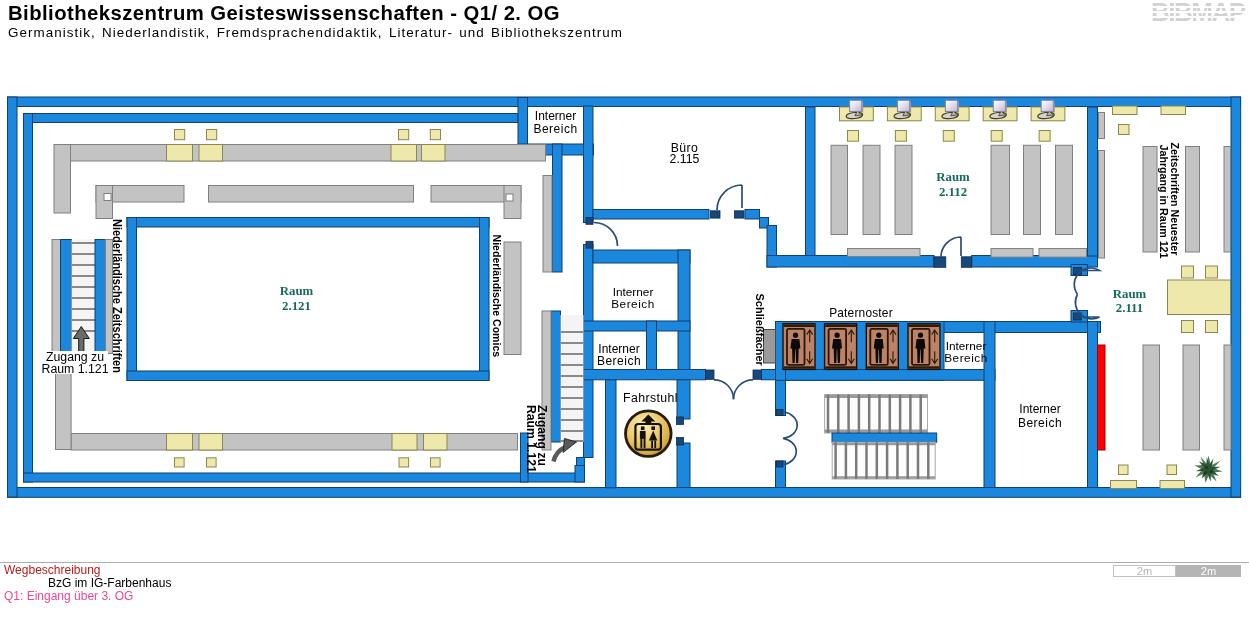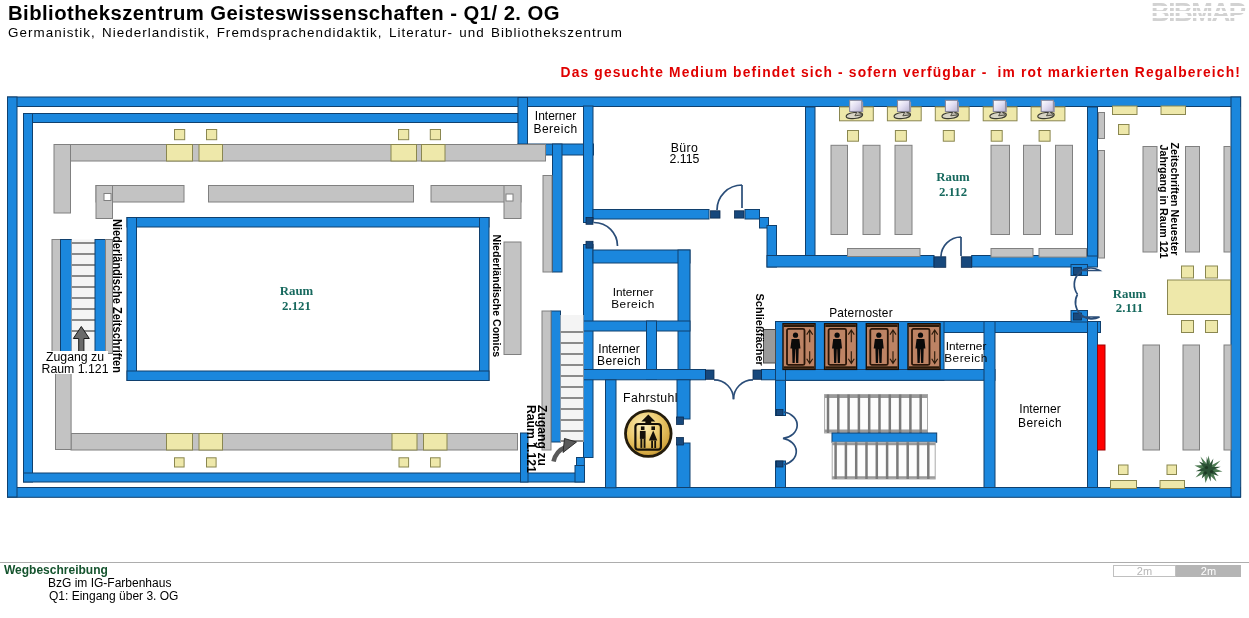--- a/index.html
+++ b/index.html
@@ -16,21 +16,20 @@
   <div class="abs" style="left:8px;top:25px;font-size:13.4px;color:#000;letter-spacing:1.05px;word-spacing:1.5px;">Germanistik, Niederlandistik, Fremdsprachendidaktik, Literatur- und Bibliothekszentrum</div>
 
   <div class="abs" style="left:1151px;top:0px;width:98px;height:26px;">
     <div class="abs" style="left:0;top:-3px;font-size:26px;font-weight:bold;color:#d2d2d2;letter-spacing:-1.5px;">BIBMAP</div>
     <div class="abs" style="left:0;top:6px;width:98px;height:2px;background:#fff;"></div>
     <div class="abs" style="left:0;top:11px;width:98px;height:2px;background:#fff;"></div>
     <div class="abs" style="left:0;top:16px;width:98px;height:2px;background:#fff;"></div>
     <div class="abs" style="left:0;top:21px;width:98px;height:5px;background:#fff;"></div>
   </div>
 
-  <div class="abs" style="right:8px;top:65px;font-size:13.8px;font-weight:bold;color:#e00000;letter-spacing:1.15px;">Das gesuchte Medium befindet sich - sofern verfügbar -&nbsp; im rot markierten Regalbereich!</div>
 
   <svg class="abs" style="left:0;top:0;" width="1249" height="618" viewBox="0 0 1249 618">
   <g stroke="#10406e" stroke-width="1" fill="#1b87dd">
 
     <rect x="7.5" y="97" width="1233" height="9.5"></rect>
 
     <rect x="7.5" y="487.5" width="1233" height="9.8"></rect>
 
     <rect x="7.5" y="97" width="9.5" height="400"></rect>
 
@@ -560,22 +559,22 @@
     <text transform="translate(537.5,405) rotate(90)" font-size="12.2" font-weight="bold">Zugang zu</text>
     <text transform="translate(526.5,405) rotate(90)" font-size="12.2" font-weight="bold">Raum 1.121</text>
 
     <text transform="translate(1170.5,142.5) rotate(90) scale(0.93,1)" font-size="11.5" font-weight="bold">Zeitschriften Neuester</text>
     <text transform="translate(1159.5,144.5) rotate(90) scale(0.93,1)" font-size="11.5" font-weight="bold">Jahrgang in Raum 121</text>
   </g>
   </svg>
 
   <div class="abs" style="left:0;top:562px;width:1249px;height:1px;background:#adadad;"></div>
 
-  <div class="abs" style="left:4px;top:562.5px;font-size:12px;font-weight:bold;color:#14532d;">Wegbeschreibung</div>
+  <div class="abs" style="left:4px;top:562.5px;font-size:12px;font-weight:normal;color:#b91c1c;">Wegbeschreibung</div>
 
   <div class="abs" style="left:4px;top:575.5px;font-size:12px;color:#000;margin-left:44px;">BzG im IG-Farbenhaus</div>
 
-  <div class="abs" style="left:4px;top:588.5px;font-size:12px;color:#000000;margin-left:45px;">Q1: Eingang über 3. OG</div>
+  <div class="abs" style="left:4px;top:588.5px;font-size:12px;color:#ec4899;">Q1: Eingang über 3. OG</div>
 
   <div class="abs" style="left:1113px;top:565px;width:63px;height:12px;background:#fff;border:1px solid #c0c0c0;box-sizing:border-box;font-size:11px;color:#b5b5b5;text-align:center;line-height:11px;">2m</div>
 
   <div class="abs" style="left:1176px;top:565px;width:65px;height:12px;background:#b5b5b5;font-size:11px;color:#fff;text-align:center;line-height:12px;">2m</div>
 </div>
 
 </body></html>

